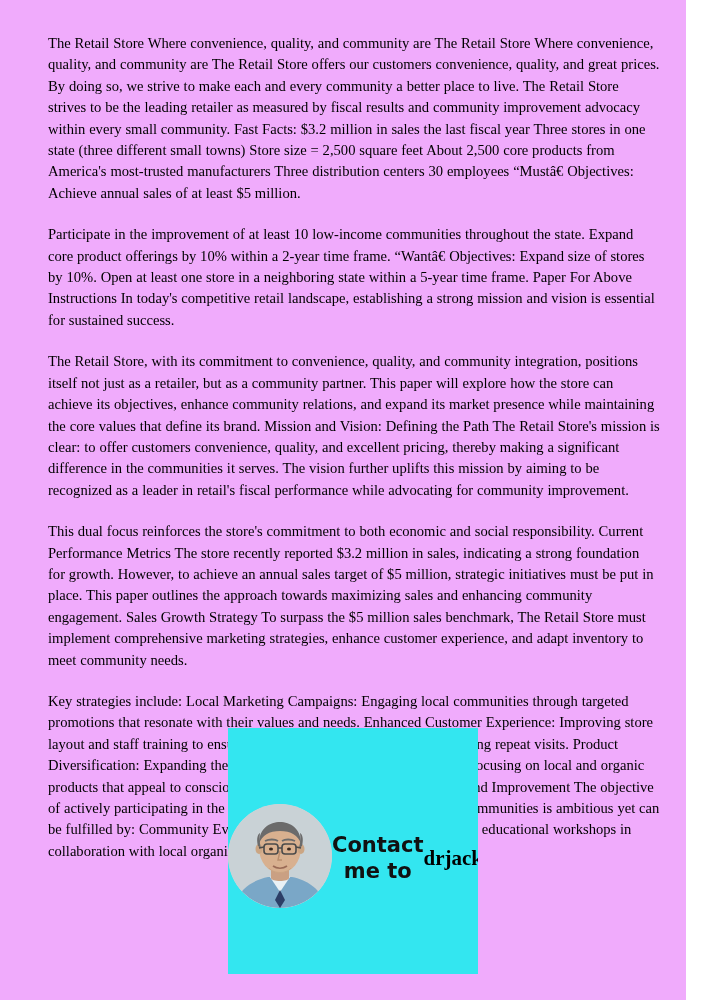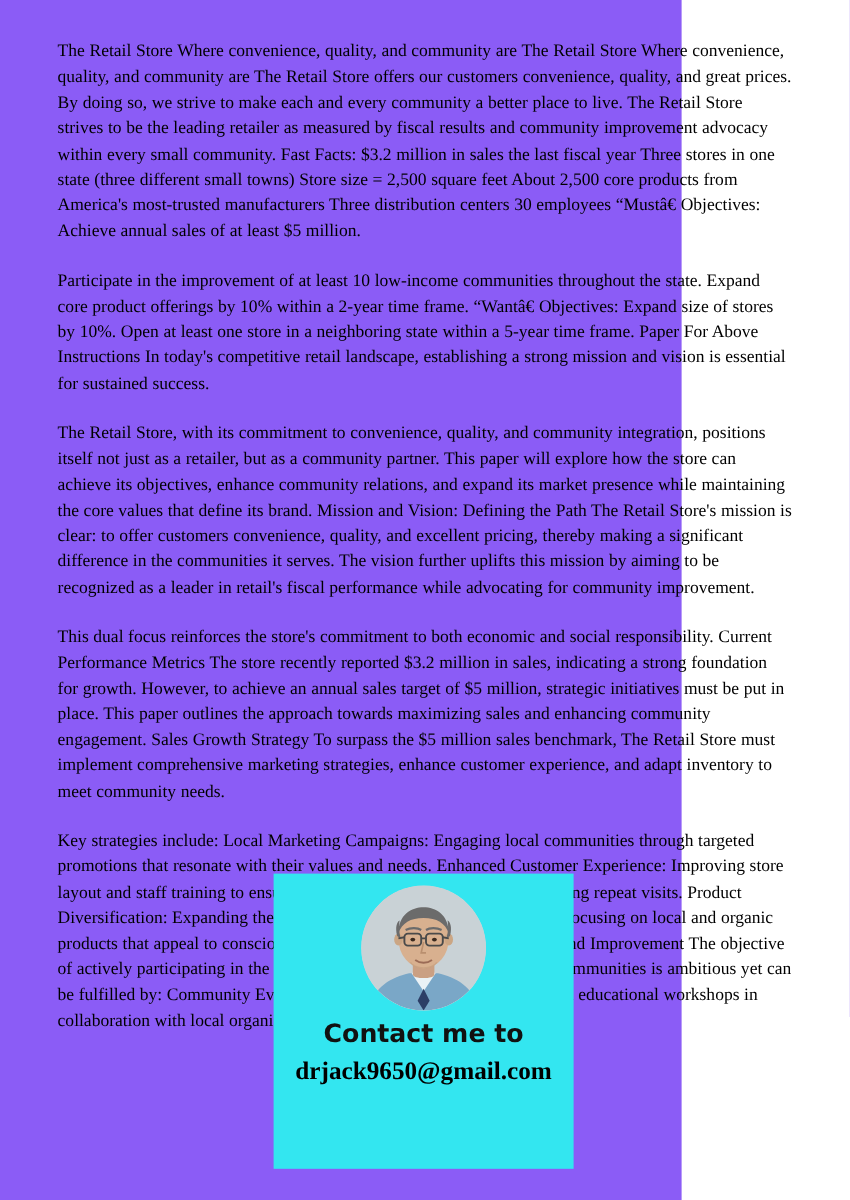--- a/index.html
+++ b/index.html
@@ -11,23 +11,23 @@
     width: 708px;
     height: 1000px;
     position: relative;
     font-family: "Liberation Serif", serif;
     color: #000000;
     overflow: hidden;
   }
   .page {
     position: absolute;
     left: 0; top: 0;
-    width: 568px;
+    width: 686px;
     height: 1000px;
-    background: #8b5cf6;
+    background: #f0abfc;
   }
   .doc-body {
     position: absolute;
     left: 48px;
     top: 33px;
     width: 612px;
   }
   .para {
     font-size: 14.6px;
     line-height: 21.4px;
@@ -40,21 +40,21 @@
 
   
   .overlay-card {
     position: absolute;
     left: 228px;
     top: 728px;
     width: 250px;
     height: 246px;
     background: #33e6f0;
     display: flex;
-    flex-direction: column;
+    flex-direction: row;
     align-items: center;
     justify-content: flex-start;
     box-sizing: border-box;
     padding-top: 8px;
     overflow: hidden;
   }
   .avatar {
     width: 104px;
     height: 104px;
     border-radius: 50%;

